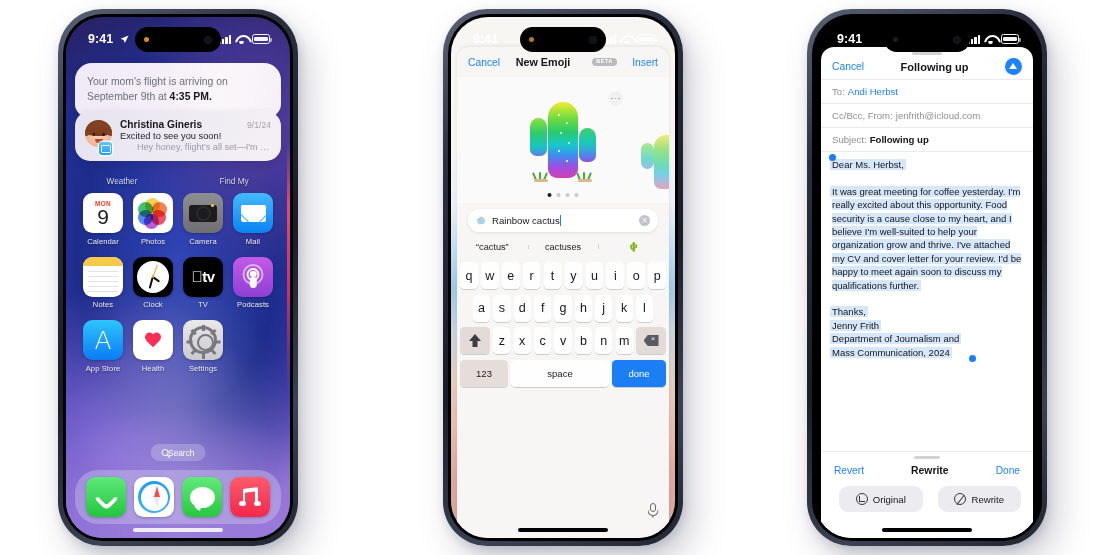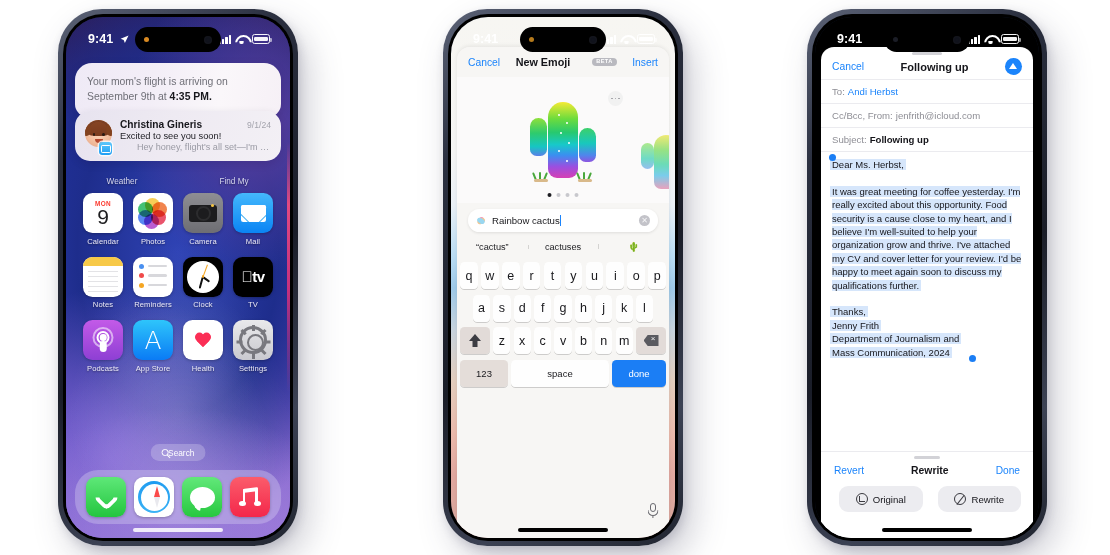--- a/index.html
+++ b/index.html
@@ -526,37 +526,20 @@
               <span class="top"></span>
               <span class="ln" style="top:14px"></span>
                 <span class="ln" style="top:19px"></span>
               <span class="ln" style="top:24px"></span>
                 <span class="ln" style="top:29px"></span>
                 <span class="ln" style="top:34px"></span>
             </div>
             <span class="app-label">Notes</span>
           </div>
           <div class="app">
-            <div class="app-icon ic-reminders">
-              <div class="rem-row">
-                  <span class="dot" style="background:#4a90f0"></span>
-                  <span class="bar"></span>
-                </div>
-              <div class="rem-row">
-                  <span class="dot" style="background:#f04a4a"></span>
-                  <span class="bar"></span>
-                </div>
-              <div class="rem-row">
-                  <span class="dot" style="background:#f5a623"></span>
-                  <span class="bar"></span>
-                </div>
-            </div>
-            <span class="app-label">Reminders</span>
-          </div>
-          <div class="app">
             <div class="app-icon ic-clock">
               <span class="clockface">
                   <i class="hh"></i>
                   <i class="mh"></i>
                   <i class="sh"></i>
                   <i class="pin"></i>
                 </span>
             </div>
             <span class="app-label">Clock</span>
           </div>

